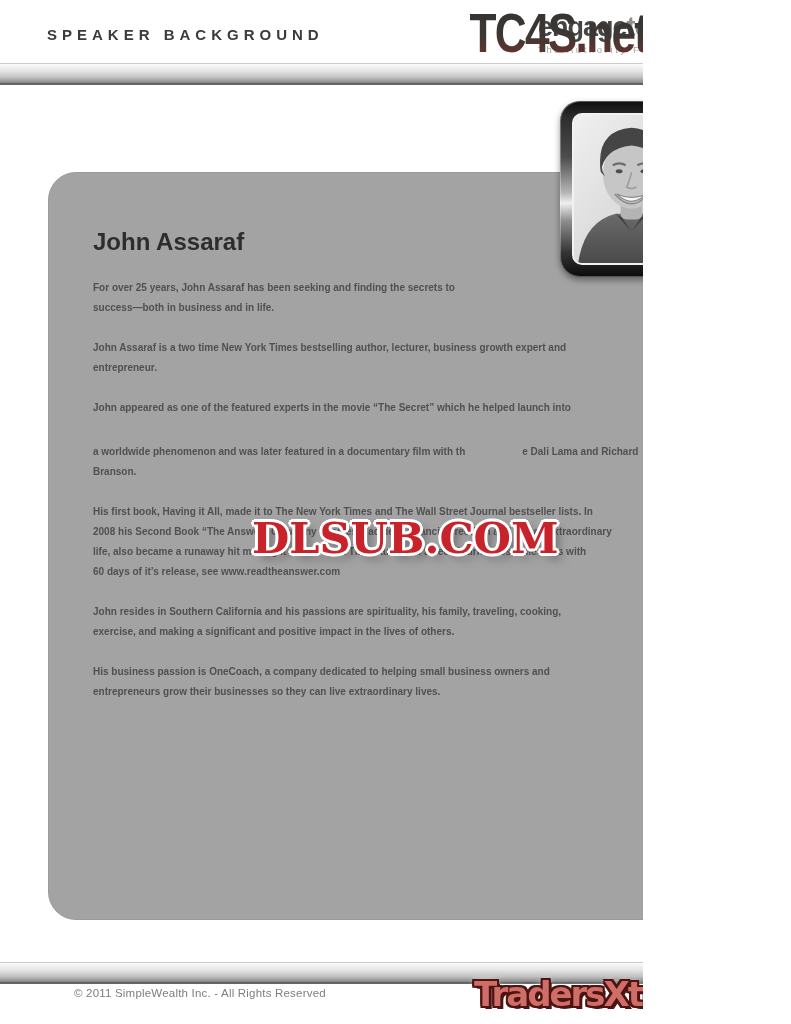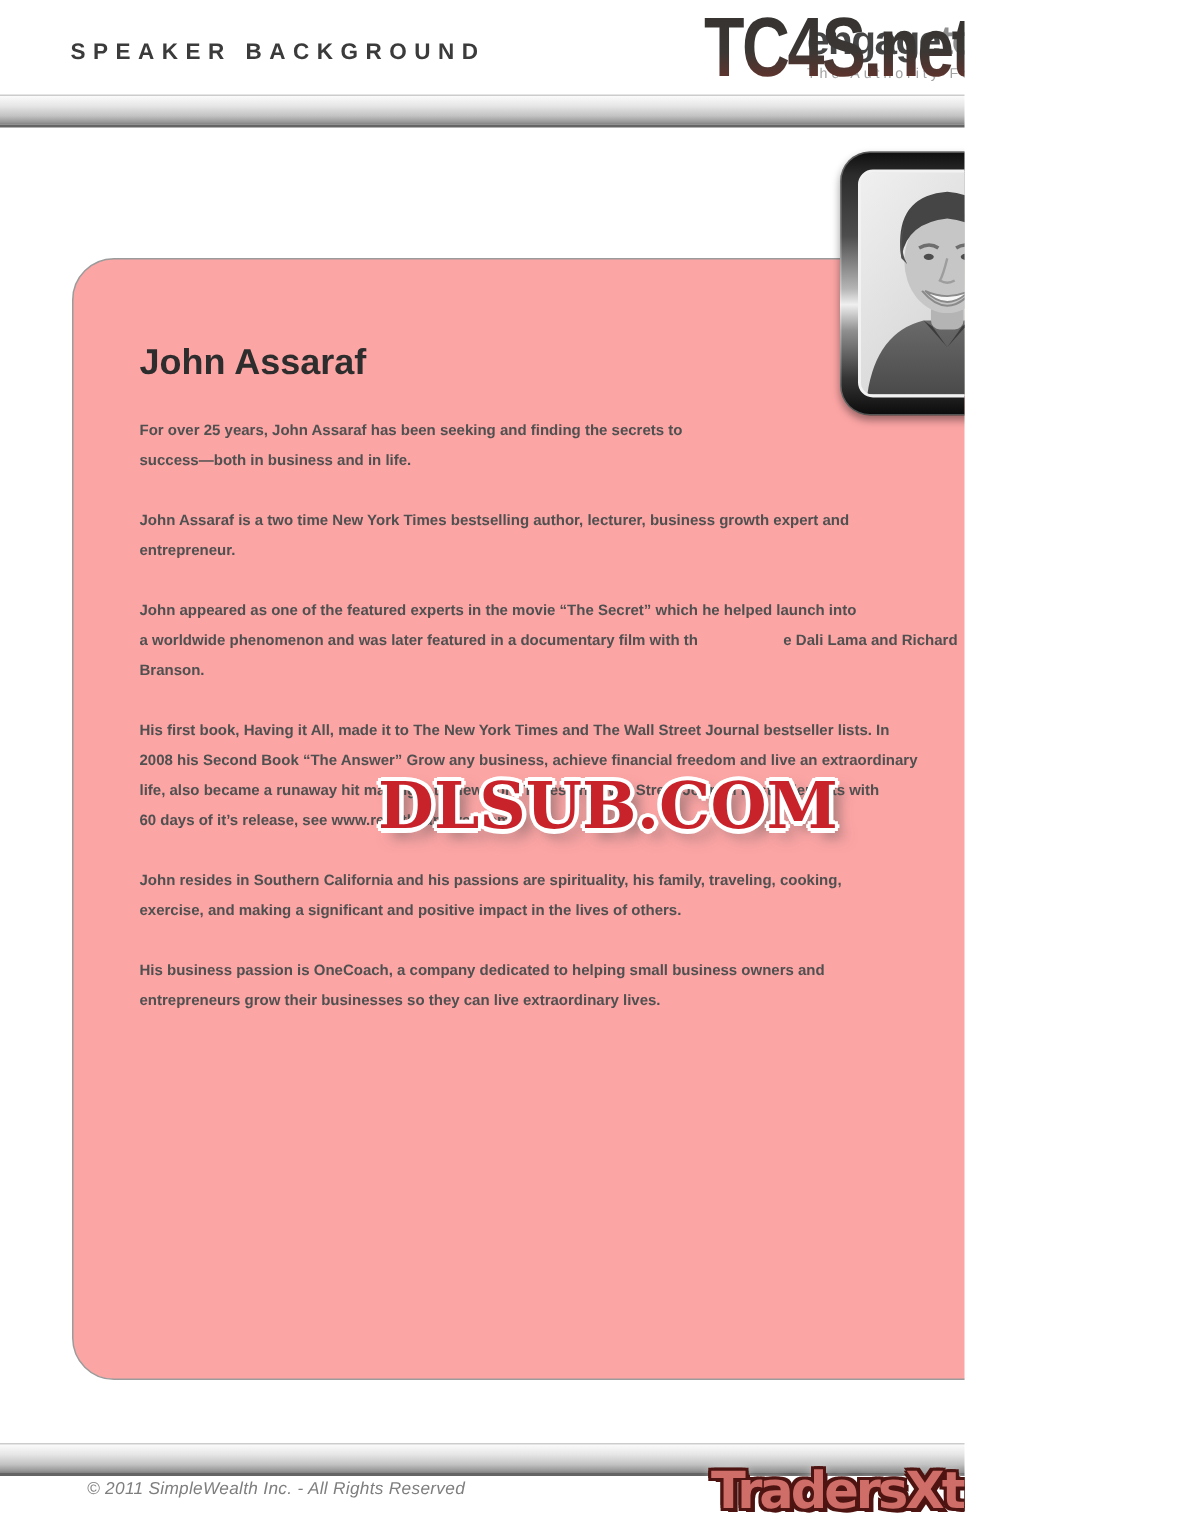--- a/index.html
+++ b/index.html
@@ -24,27 +24,27 @@
     -webkit-background-clip:text;background-clip:text;color:transparent;}
 
   .bar{position:absolute;left:0;width:791px;height:19px;
     background:linear-gradient(180deg,#fbfbfb 0%,#e6e6e6 35%,#c2c2c2 70%,#979797 92%,#808080 100%);
     border-bottom:2px solid #646464;border-top:1px solid #cccccc;}
   .bar-top{top:63px;}
   .bar-bottom{top:962px;}
 
   
   .bio-card{position:absolute;left:48px;top:172px;width:696px;height:748px;
-    border:1px solid #9b9b9b;border-radius:28px;background:#fca5a5;box-sizing:border-box;
+    border:1px solid #9b9b9b;border-radius:28px;background:#a3a3a3;box-sizing:border-box;
     padding:55px 28px 0 44px;z-index:1;}
   .speaker-name{font-size:24px;font-weight:bold;color:#2d2d2d;margin:0 0 22px 0;}
   .bio p{margin:0 0 20px 0;font-size:10px;line-height:20px;color:#505050;
     width:626px;white-space:pre-line;font-weight:bold;}
   .obscured{display:inline-block;width:292px;height:20px;overflow:hidden;
-    white-space:nowrap;vertical-align:bottom;}
+    white-space:nowrap;vertical-align:bottom;margin-top:24px;}
 
   
   .photo-frame{position:absolute;left:560px;top:101px;width:143px;height:176px;
     border-radius:20px;box-sizing:border-box;padding:12px;z-index:3;
     background:linear-gradient(180deg,#0e0e0e 0%,#2c2c2c 9%,#4d4d4d 32%,#b5b5b5 52%,#efefef 58%,#8f8f8f 68%,#353535 86%,#0a0a0a 100%);
     box-shadow:0 3px 6px rgba(0,0,0,0.4), inset 0 0 0 1px rgba(255,255,255,0.3);}
   .photo-inner{width:100%;height:100%;border-radius:10px;overflow:hidden;
     border:2px solid #f2f2f2;box-sizing:border-box;background:#e9e9e9;}
   .photo-inner svg{display:block;width:100%;height:100%;}
 
@@ -55,21 +55,21 @@
       2px 2px 0 #fff,-2px -2px 0 #fff,2px -2px 0 #fff,-2px 2px 0 #fff,
       6px 6px 9px rgba(70,70,70,0.55);margin-top:30px;}
   .wm-bottom{position:absolute;left:474px;top:974px;z-index:6;white-space:nowrap;
     font-family:"DejaVu Sans",sans-serif;font-weight:bold;font-size:34px;letter-spacing:-2px;
     color:#cf6d68;
     text-shadow:2px 0 0 #4e1411,-2px 0 0 #4e1411,0 2px 0 #4e1411,0 -2px 0 #4e1411,
       2px 2px 0 #4e1411,-2px -2px 0 #4e1411,2px -2px 0 #4e1411,-2px 2px 0 #4e1411,
       3px 3px 0 #4e1411,0 0 7px #ffffff;}
 
   
-  .copyright{position:absolute;left:58px;top:987px;font-size:11.5px;color:#7e7e7e;letter-spacing:0.2px;font-style:italic;}
+  .copyright{position:absolute;left:74px;top:987px;font-size:11.5px;color:#7e7e7e;letter-spacing:0.2px;}
 </style>
 </head>
 <body>
 
 <div id="page">
 
   <div class="header-title">SPEAKER BACKGROUND</div>
 
   <div class="logo">
     <div class="logo-line">

